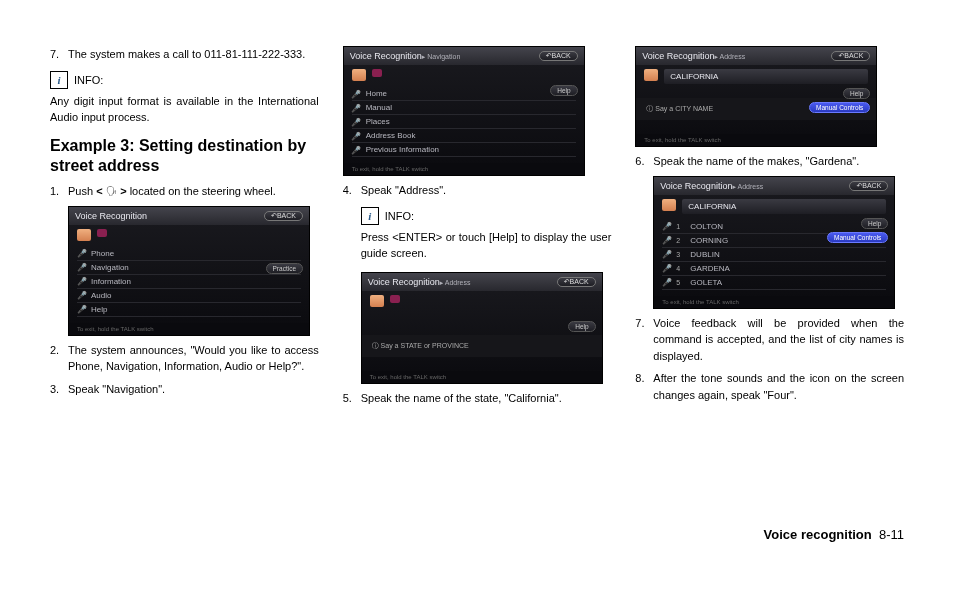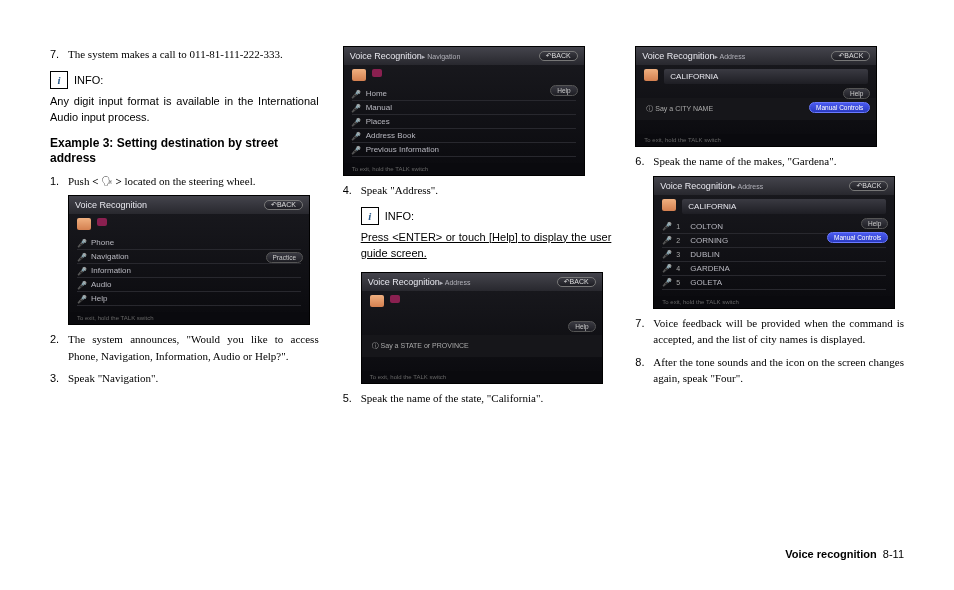--- a/index.html
+++ b/index.html
@@ -26,21 +26,20 @@
   margin: 6px 0;
   line-height: 1.5;
   text-align: justify;
 }
 .step .num {
   width: 18px;
   flex-shrink: 0;
 }
 .step .txt {
   flex: 1;
-  font-family: Liberation Serif, serif;
 }
 .info-head {
   display: flex;
   align-items: center;
   gap: 6px;
   margin: 8px 0 4px 0;
 }
 .info-icon {
   width: 16px;
   height: 16px;
@@ -57,21 +56,21 @@
 .info-label {
   font-weight: normal;
 }
 .info-body {
   line-height: 1.5;
   text-align: justify;
   margin-bottom: 10px;
 }
 .example-head {
   font-weight: bold;
-  font-size: 12px;
+  font-size: 16px;
   margin: 0 0 6px 0;
   line-height: 1.3;
 }
 .screen {
   background: linear-gradient(#1a1a1f,#0a0a0e);
   border: 1px solid #000;
   margin: 6px 0 6px 18px;
   width: 240px;
   color: #d0d0d8;
   font-size: 8px;
@@ -177,23 +176,23 @@
 .sel-row {
   margin: 4px 8px;
   padding: 3px 6px;
   background: linear-gradient(#3a3a42,#1e1e24);
   border-radius: 2px;
   color: #e8e8ef;
   font-size: 8px;
 }
 .footer {
   position: absolute;
-  bottom: 30px;
+  bottom: 48px;
   right: 50px;
-  font-size: 11px;
+  font-size: 13px;
 }
 .footer .sec {
   font-weight: bold;
 }
 .talk-icon {
   display: inline-block;
   font-size: 9px;
   vertical-align: middle;
 }
 </style>
@@ -311,21 +310,21 @@
 
     <div class="step">
       <div class="num">4.</div>
       <div class="txt">Speak "Address".</div>
     </div>
 
     <div class="info-head" style="margin-left:18px;">
       <div class="info-icon">i</div>
       <div class="info-label">INFO:</div>
     </div>
-    <div class="info-body" style="margin-left:18px;text-decoration:underline;">Press &lt;ENTER&gt; or touch [Help] to display the user guide screen.</div>
+    <div class="info-body" style="margin-left:18px;">Press &lt;ENTER&gt; or touch [Help] to display the user guide screen.</div>
 
     <div class="screen" style="margin-left:18px;">
       <div class="screen-head">
         <span class="title"><span>Voice Recognition</span><span class="sub">▸ Address</span></span>
         <span class="back-btn">↶BACK</span>
       </div>
       <div class="avatar-row">
         <div class="avatar"></div>
         <div class="bubble"></div>
       </div>

